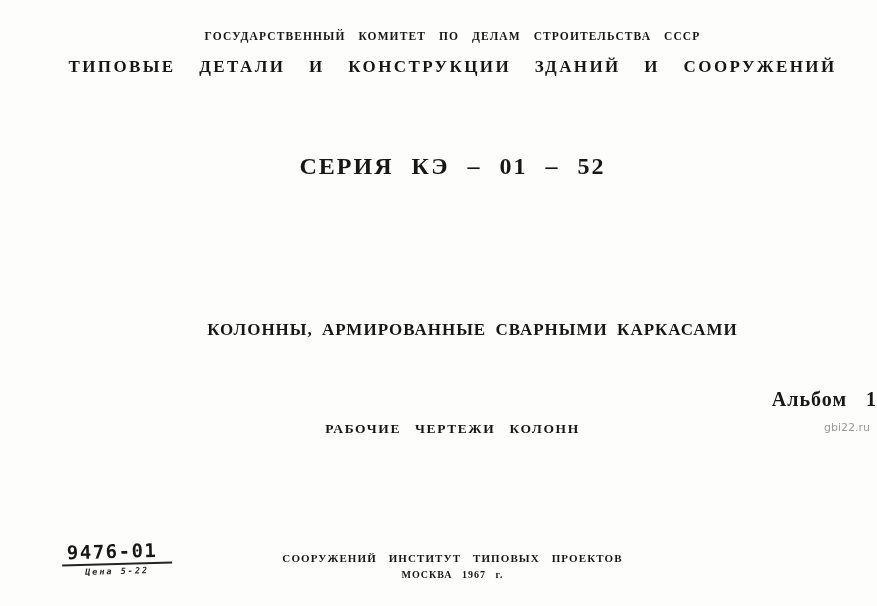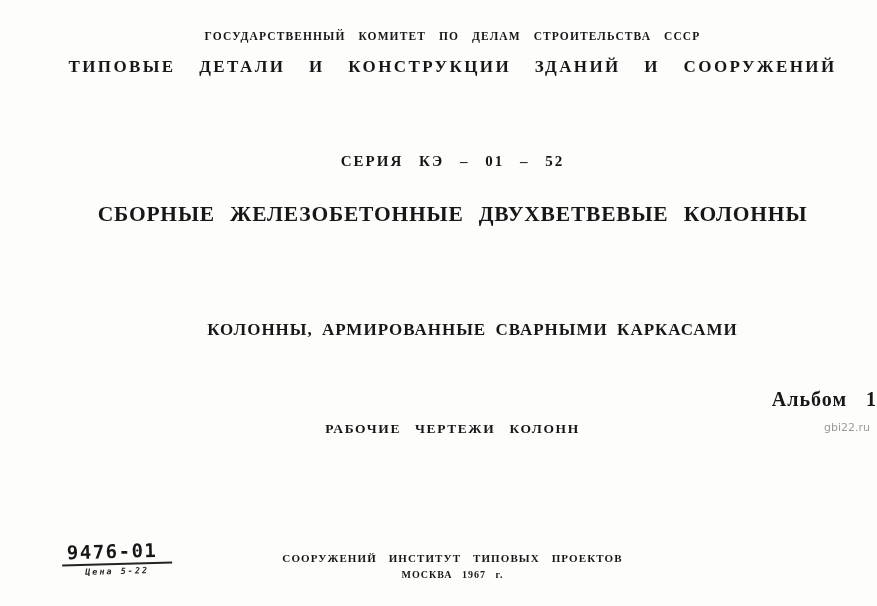--- a/index.html
+++ b/index.html
@@ -13,21 +13,21 @@
   }
   .page { position: absolute; inset: 0; }
   .center {
     position: absolute; left: 0; right: 0;
     text-align: center; font-weight: bold;
     white-space: nowrap;
     margin-left: 28px;
   }
   .org-line      { top: 30px;  font-size: 11.5px; letter-spacing: 1.1px; word-spacing: 9px; }
   .program-line  { top: 57px;  font-size: 17px; letter-spacing: 2.4px; word-spacing: 17px; }
-  .series-number { top: 153px; font-size: 15px; letter-spacing: 2px;   word-spacing: 10px; }
+  .series-number { top: 153px; font-size: 24px; letter-spacing: 2px;   word-spacing: 10px; }
   .main-title    { top: 201px; font-size: 21.5px; letter-spacing: 0.8px; word-spacing: 9px; line-height: 26px; }
   .vypusk        { top: 292px; font-size: 16px;   letter-spacing: 1px;   word-spacing: 13px; }
   .issue-sub     { top: 320px; font-size: 17px;   letter-spacing: 1px;   word-spacing: 4px; padding-left: 40px; }
   .album         { top: 388px; font-size: 20px;   letter-spacing: 1px;   word-spacing: 13px; text-align: right; }
   .album-sub     { top: 421px; font-size: 13.5px; letter-spacing: 1.6px; word-spacing: 9px; }
   .footer-line   { top: 552px; font-size: 11px;   letter-spacing: 1.1px; word-spacing: 8px; }
   .footer-city   { top: 569px; font-size: 10px;   letter-spacing: 1px;   word-spacing: 6px; }
 
   .stamp {
     position: absolute; left: 62px; top: 540px;
@@ -58,21 +58,20 @@
 
 <div class="page">
 
   <div class="center org-line">ГОСУДАРСТВЕННЫЙ КОМИТЕТ ПО ДЕЛАМ СТРОИТЕЛЬСТВА СССР</div>
 
   <div class="center program-line">ТИПОВЫЕ ДЕТАЛИ И КОНСТРУКЦИИ ЗДАНИЙ И СООРУЖЕНИЙ</div>
 
   <div class="center series-number">СЕРИЯ КЭ – 01 – 52</div>
 
   <div class="center main-title">
-    <div>СБОРНЫЕ ЖЕЛЕЗОБЕТОННЫЕ ДВУХВЕТВЕВЫЕ КОЛОННЫ</div>
   </div>
 
 
   <div class="center issue-sub">КОЛОННЫ, АРМИРОВАННЫЕ СВАРНЫМИ КАРКАСАМИ</div>
 
   <div class="center album">Альбом 1</div>
 
   <div class="center album-sub">РАБОЧИЕ ЧЕРТЕЖИ КОЛОНН</div>
 
   <div class="stamp">

